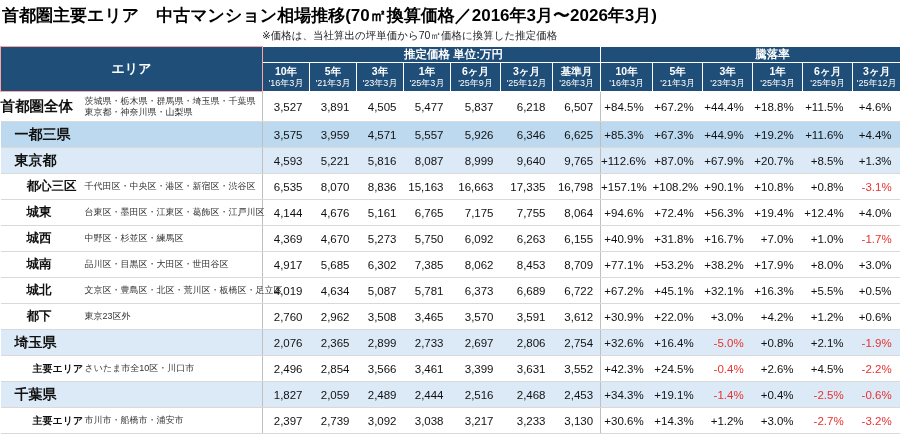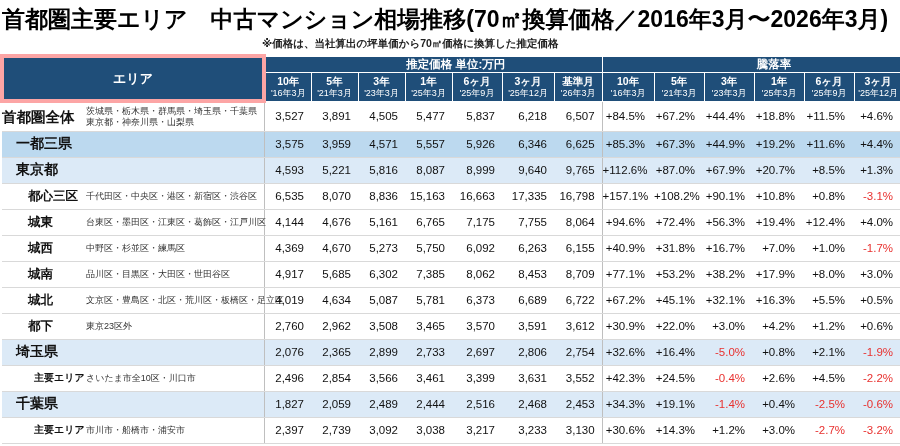--- a/index.html
+++ b/index.html
@@ -5,34 +5,34 @@
   html,body{margin:0;padding:0;}
   body{
     width:900px;height:446px;
     background:#ffffff;
     font-family:"Liberation Sans","DejaVu Sans",sans-serif;
     color:#111;
     overflow:hidden;
   }
   .wrap{width:900px;height:446px;position:relative;}
   .title{
-    font-size:23px;font-weight:bold;letter-spacing:0px;
+    font-size:17px;font-weight:bold;letter-spacing:0px;
     padding:4px 0 2px 2px;color:#000;
   }
   .note-row{
     display:flex;justify-content:space-between;align-items:flex-start;
     font-size:10.5px;color:#222;padding:0 2px 3px 0;
   }
-  .note-center{margin-left:262px;font-weight:bold;}
+  .note-center{margin-left:262px;}
   .note-right{margin-right:6px;}
   table{border-collapse:collapse;width:900px;table-layout:fixed;}
   td,th{padding:0;margin:0;}
   .hdr-area{
     background:#1f4e79;color:#fff;font-size:13px;font-weight:bold;
-    text-align:center;vertical-align:middle;border:4px solid #fca5a5;
+    text-align:center;vertical-align:middle;border:1px solid #fca5a5;
   }
   .hdr-group{
     background:#1f4e79;color:#fff;font-size:11.5px;font-weight:bold;
     text-align:center;vertical-align:middle;border:1px solid #ffffff;padding-left:44px;
   }
   .hdr-col{
     background:#1f4e79;color:#fff;font-size:10.5px;font-weight:bold;
     text-align:center;vertical-align:middle;border:1px solid #ffffff;
     line-height:1.25;padding:2px 0;
   }

